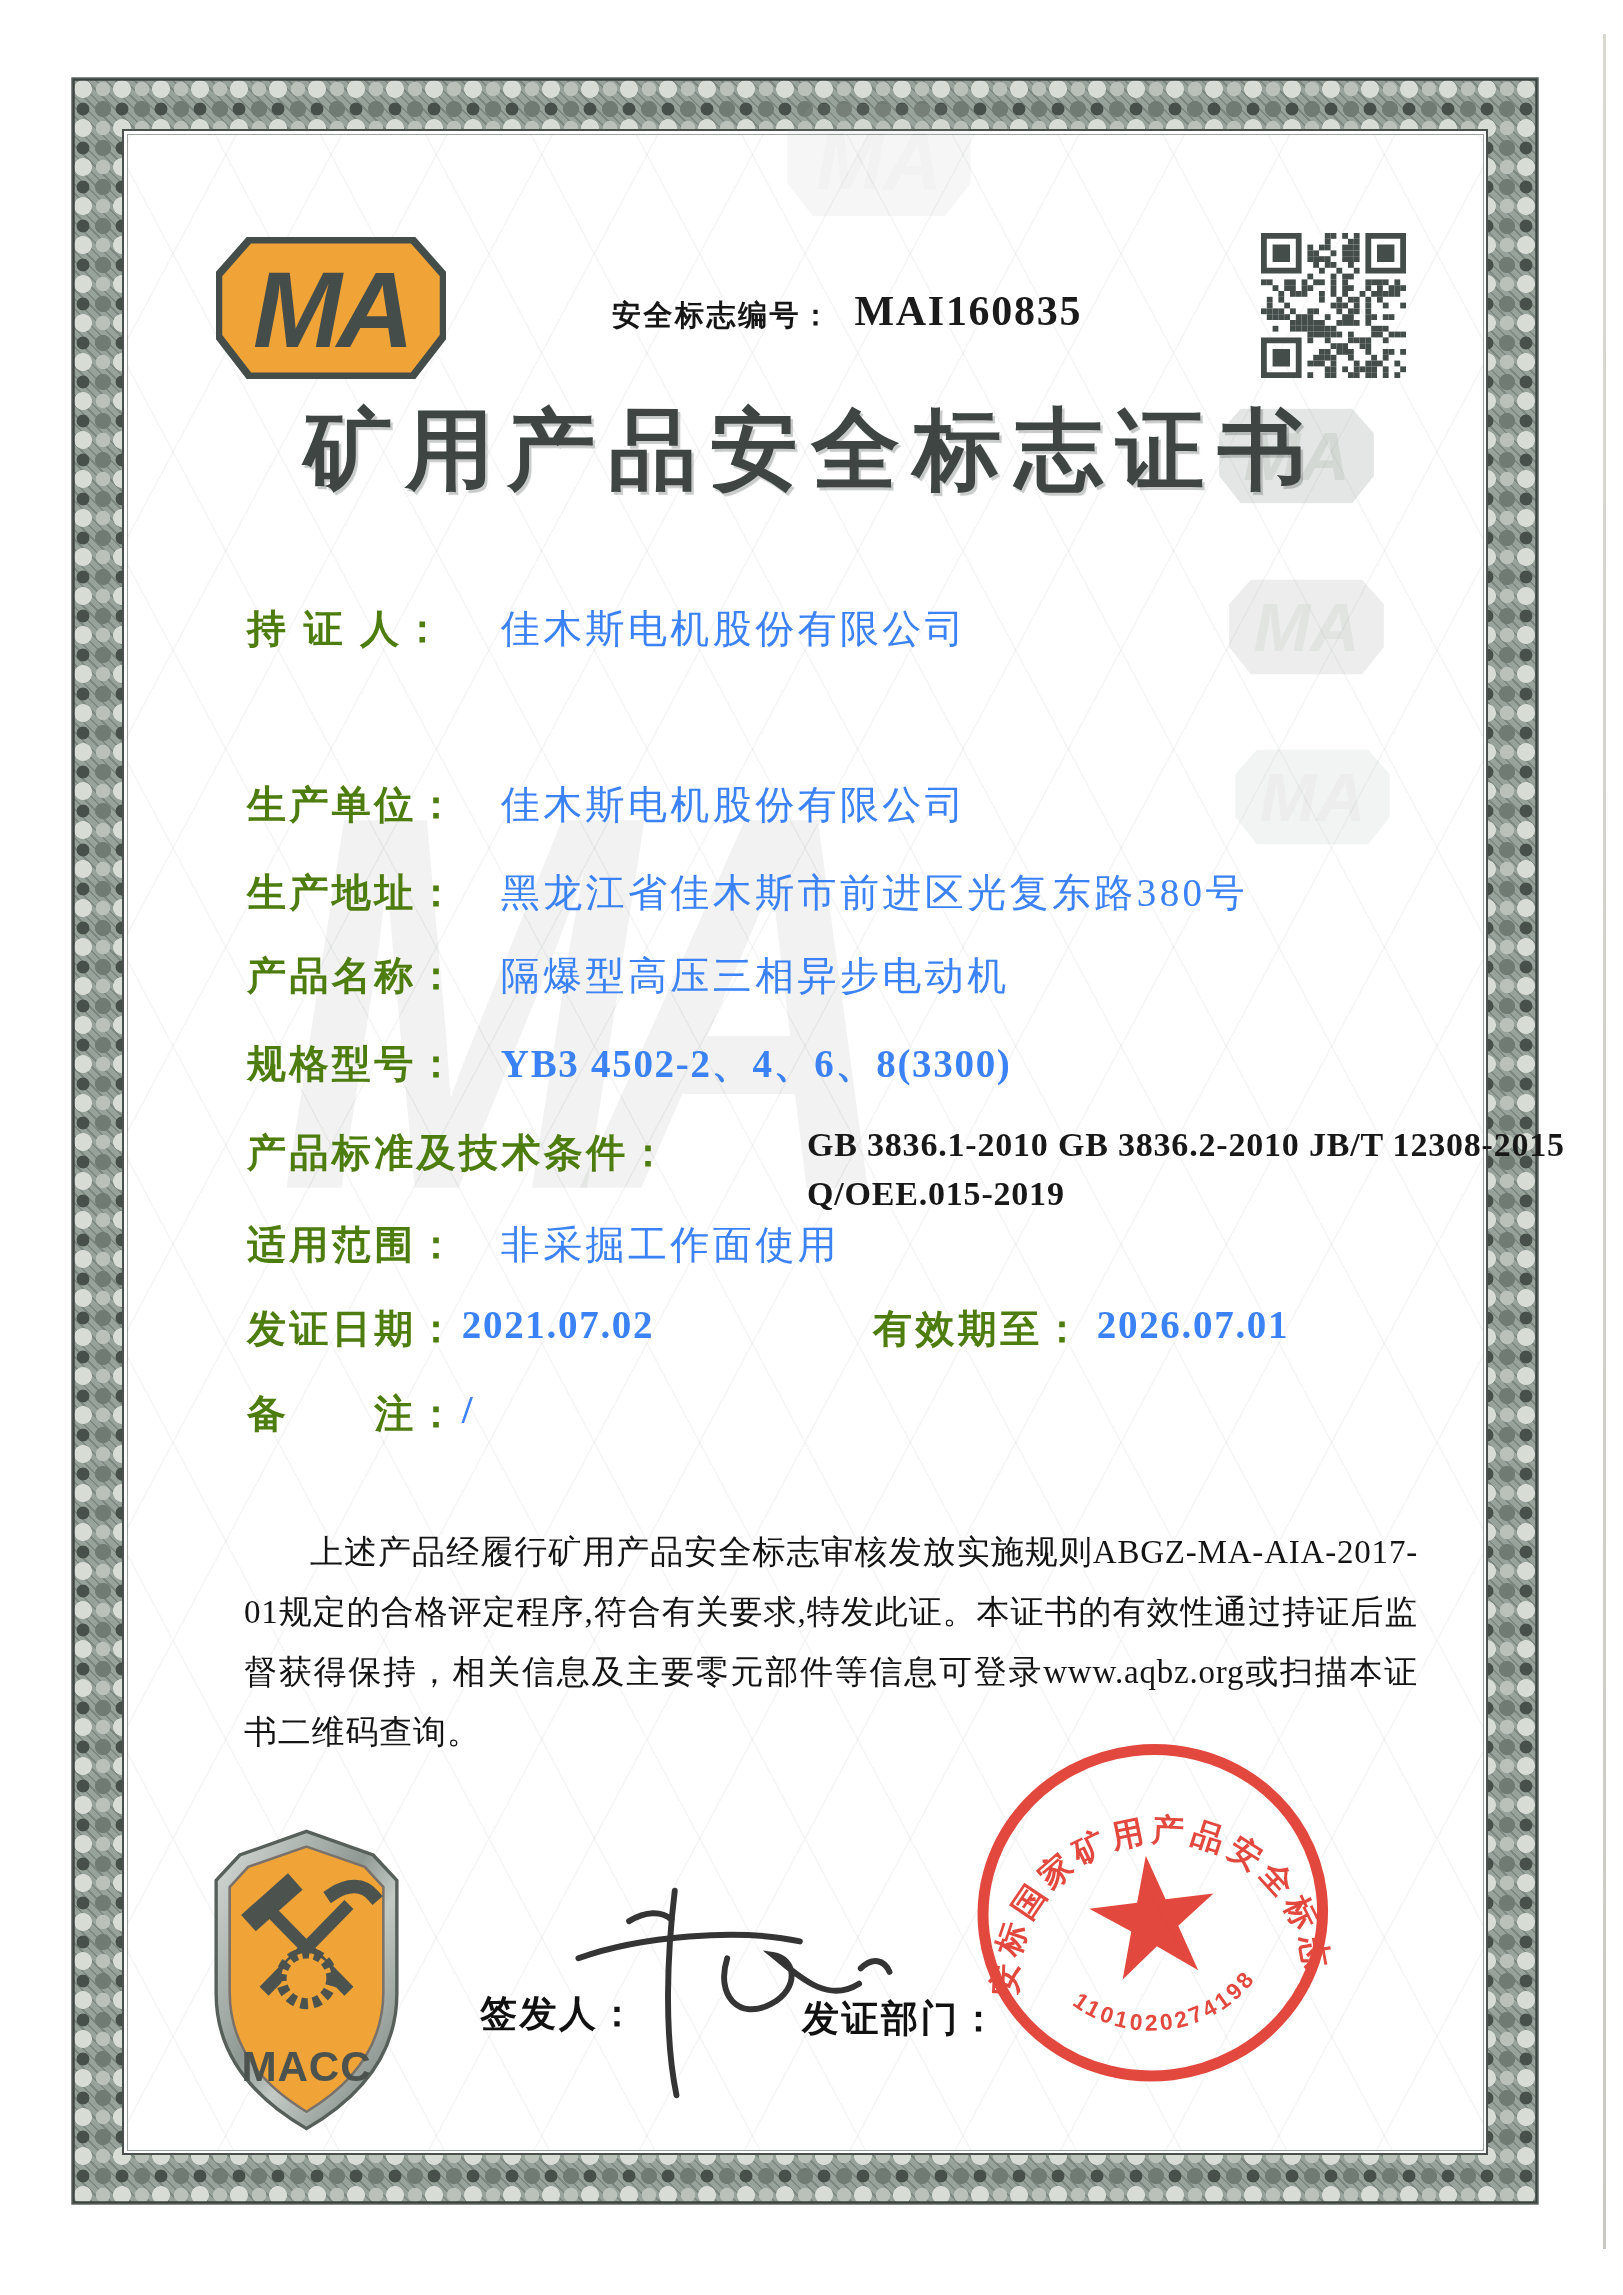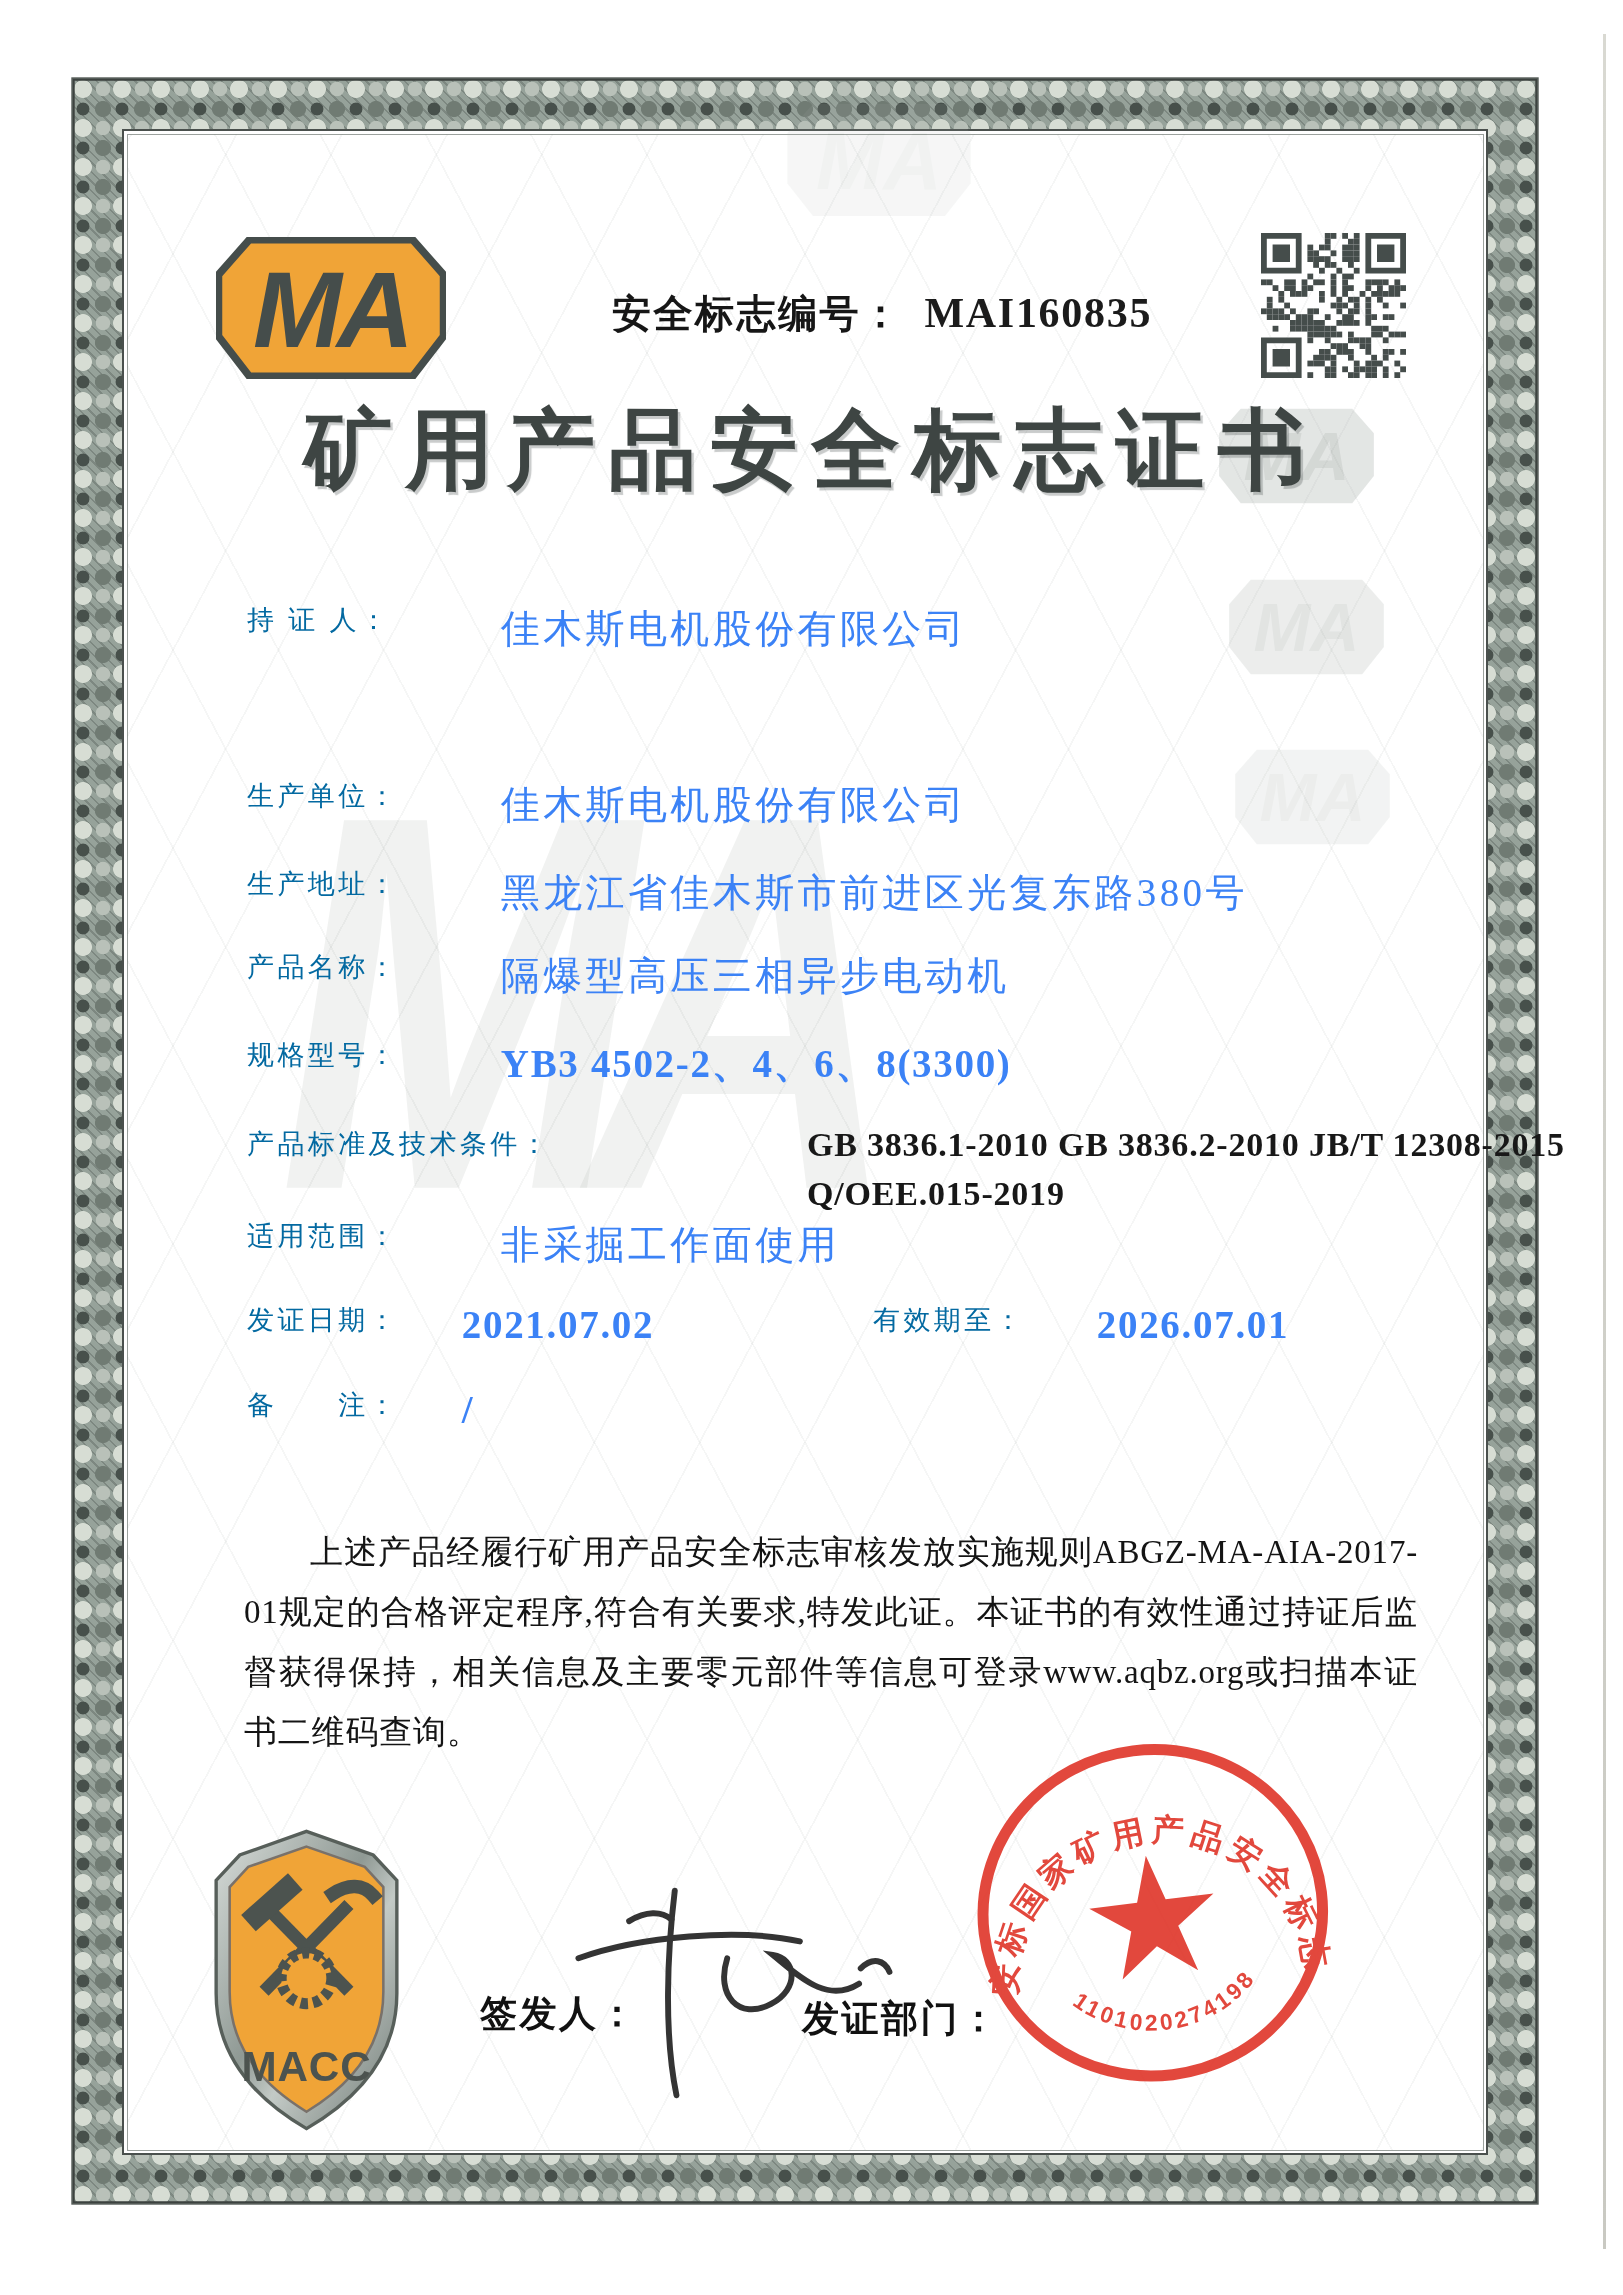--- a/index.html
+++ b/index.html
@@ -30,30 +30,30 @@
   
   .wm-big{position:absolute;left:279px;top:736px;width:761px;font-family:"Liberation Sans",sans-serif;
         font-size:524px;font-weight:bold;font-style:italic;letter-spacing:-59px;
         color:rgba(95,106,101,0.09);transform:scale(.82,1.02);transform-origin:left top;
         user-select:none;line-height:1;}
   .wm-badge{position:absolute;opacity:.32;}
   .wm-badge.o2{opacity:.22}.wm-badge.o3{opacity:.14}.wm-badge.o4{opacity:.10}
   
   .ma-logo{position:absolute;left:216px;top:237px;}
   .sn-row{position:absolute;left:612px;top:287px;white-space:nowrap;}
-  .sn-label{font-size:39px;font-weight:bold;color:#161616;letter-spacing:2.5px;}
+  .sn-label{font-size:29px;font-weight:bold;color:#161616;letter-spacing:2.5px;}
   .sn-value{font-family:"Liberation Serif",serif;font-size:42px;font-weight:bold;color:#1b1b1b;
         margin-left:22px;letter-spacing:1.7px;}
   .qr{position:absolute;left:1261px;top:233px;width:145px;height:145px;}
   .title{position:absolute;left:135px;top:391px;width:1353px;text-align:center;
         font-size:88px;font-weight:bold;color:#3E4543;letter-spacing:13.5px;
         text-shadow:2.5px 3.4px 0.8px rgba(62,70,68,.28);white-space:nowrap;}
   
   .row{position:absolute;left:247px;white-space:nowrap;}
-  .row .lab{display:inline-block;font-size:27px;font-weight:normal;color:#0369a1;letter-spacing:3.4px;vertical-align:top;}
+  .row .lab{display:inline-block;font-size:39px;font-weight:bold;color:#4d7c0f;letter-spacing:3.4px;vertical-align:top;}
   .row .val{display:inline-block;font-family:"Liberation Serif",serif;font-size:39px;color:#3b82f6;
         letter-spacing:3.4px;vertical-align:top;}
   .val.latin{font-weight:bold;letter-spacing:1.7px;}
   .std-val{position:absolute;left:807px;font-family:"Liberation Serif",serif;font-size:34px;font-weight:bold;color:#181818;letter-spacing:0.8px;white-space:nowrap;}
   
   .statement{position:absolute;left:244px;top:1522px;width:1174px;
         font-family:"Liberation Serif",serif;font-size:33px;line-height:1.82;color:#141414;
         text-indent:2em;letter-spacing:0.8px;text-align:justify;}
   
   .macc{position:absolute;left:206px;top:1828px;}

